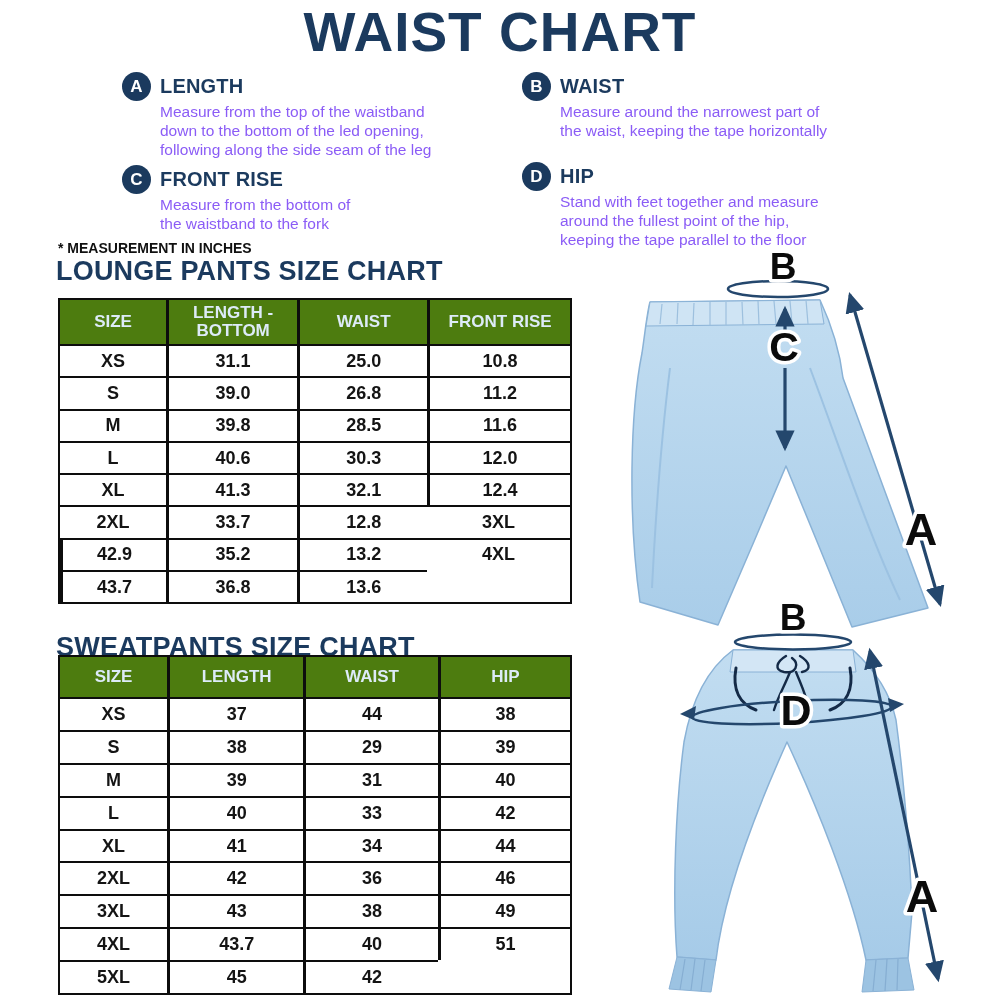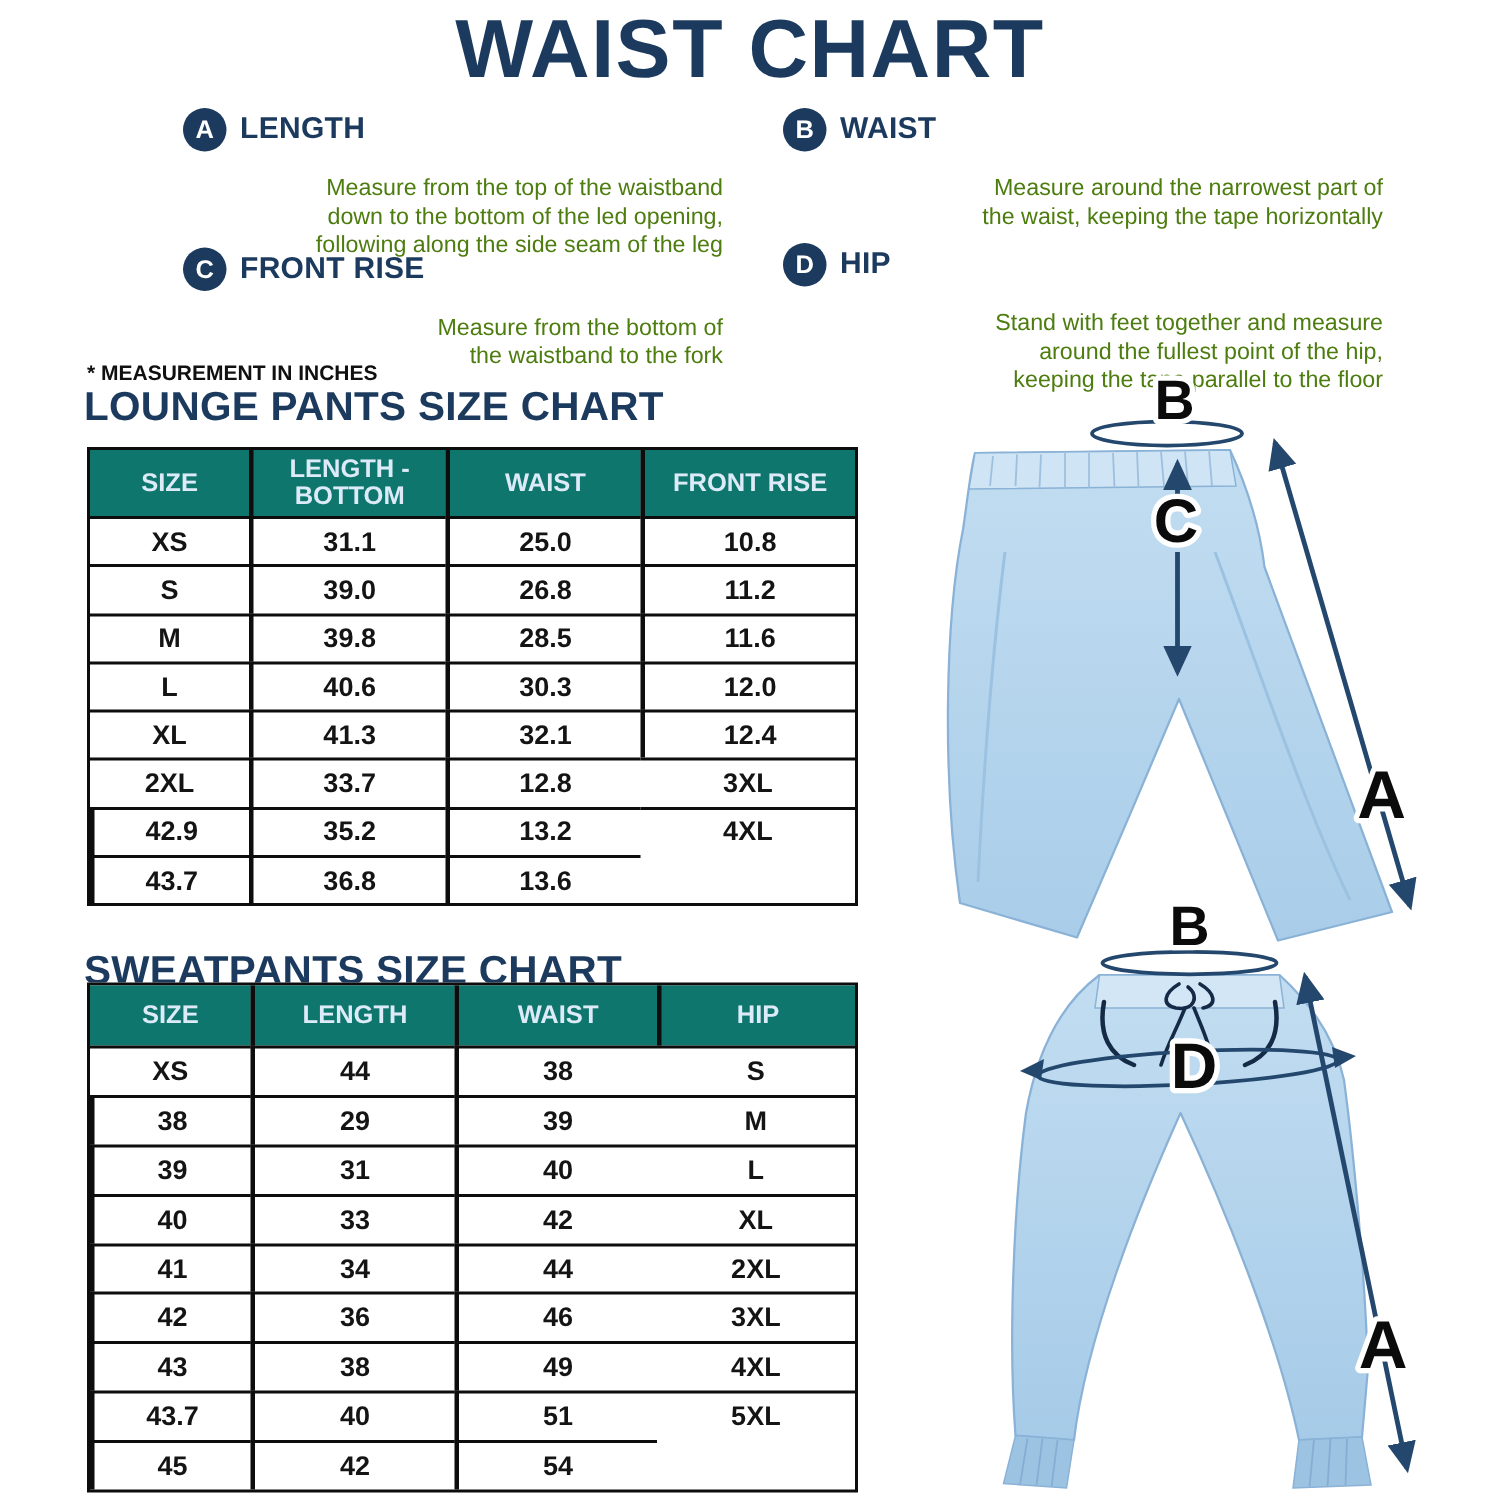--- a/index.html
+++ b/index.html
@@ -6,36 +6,36 @@
   .page { position:relative; width:1000px; height:1000px; background:#ffffff; overflow:hidden; }
 
   .title { position:absolute; top:0; left:0; width:100%; text-align:center;
            font-size:55px; font-weight:800; color:#1b3a5e; letter-spacing:1px; }
 
   .def { position:absolute; }
   .def-head { display:flex; align-items:center; gap:9px; }
   .badge { width:29px; height:29px; border-radius:50%; background:#1b3a5e; color:#ffffff;
            font-weight:800; font-size:17px; display:flex; align-items:center; justify-content:center; flex:0 0 auto; }
   .term { font-size:20px; font-weight:800; color:#1b3a5e; letter-spacing:.2px; }
-  .desc { margin:15px 0 0 38px; font-size:15.5px; line-height:1.24; color:#4d7c0f; white-space:pre-line;text-align:right; }
+  .desc { margin:1px 0 0 38px; font-size:15.5px; line-height:1.24; color:#8b5cf6; white-space:pre-line; }
 
   .note { position:absolute; left:58px; top:240px; font-size:14px; font-weight:700; color:#101010; }
   .chart-heading { position:absolute; font-size:27px; font-weight:800; color:#1b3a5e; letter-spacing:.2px; }
   #lounge-heading { left:56px; top:256px; }
   #sweat-heading  { left:56px; top:632px; }
 
   .size-table { position:absolute; display:grid; border:2px solid #0d0d0d; background:#fff; box-sizing:border-box; }
   #lounge-table { left:58px; top:298px; width:514px;
                   grid-template-columns:20.8% 25.7% 25.5% 28%;
                   grid-template-rows:44px repeat(8, 32.3px); }
   #sweat-table  { left:58px; top:655px; width:514px;
                   grid-template-columns:21% 26.7% 26.4% 25.9%;
                   grid-template-rows:40px repeat(9, 32.9px); }
   .size-table > div { display:flex; align-items:center; justify-content:center; text-align:center; }
-  .th { background:#0f766e; color:#ddebf8; font-weight:700; font-size:17px; line-height:1.05; }
+  .th { background:#4d7c0f; color:#ddebf8; font-weight:700; font-size:17px; line-height:1.05; }
   .td { font-weight:700; font-size:18px; color:#141414; border-top:2px solid #0d0d0d; }
   .cl { border-left:3px solid #0d0d0d; }
 
   .illus { position:absolute; }
   #illus-lounge { left:600px; top:248px; }
   #illus-sweat  { left:600px; top:592px; }
 
   .mark-letter { font-family:"Liberation Sans",sans-serif; font-weight:800; fill:#0b0b0b;
                  paint-order:stroke; stroke:#ffffff; stroke-width:7px; stroke-linejoin:round;
                  text-anchor:middle; }
@@ -137,20 +137,21 @@
 
   <div class="chart-heading" id="sweat-heading">SWEATPANTS SIZE CHART</div>
 
   <div class="size-table" id="sweat-table">
     <div class="th">SIZE</div>
     <div class="th cl">LENGTH</div>
     <div class="th cl">WAIST</div>
     <div class="th cl">HIP</div>
 
     <div class="td">XS</div>
+    <div class="td cl">37</div>
     <div class="td cl">44</div>
     <div class="td cl">38</div>
 
     <div class="td">S</div>
     <div class="td cl">38</div>
     <div class="td cl">29</div>
     <div class="td cl">39</div>
 
     <div class="td">M</div>
     <div class="td cl">39</div>
@@ -178,21 +179,20 @@
     <div class="td cl">49</div>
 
     <div class="td">4XL</div>
     <div class="td cl">43.7</div>
     <div class="td cl">40</div>
     <div class="td cl">51</div>
 
     <div class="td">5XL</div>
     <div class="td cl">45</div>
     <div class="td cl">42</div>
-    <div class="td cl">54</div>
   </div>
 
   <svg class="illus" id="illus-lounge" width="380" height="385" viewBox="0 0 380 385">
     <defs>
       <linearGradient id="lgP1" x1="0" y1="0" x2="0" y2="1">
         <stop offset="0" stop-color="#c2ddf1"></stop>
         <stop offset="1" stop-color="#a9cde9"></stop>
       </linearGradient>
       <marker id="ah1" markerWidth="7" markerHeight="7" refX="5.5" refY="3" orient="auto-start-reverse" markerUnits="strokeWidth">
         <path d="M0,0 L6.5,3 L0,6 Z" fill="#24476d"></path>

